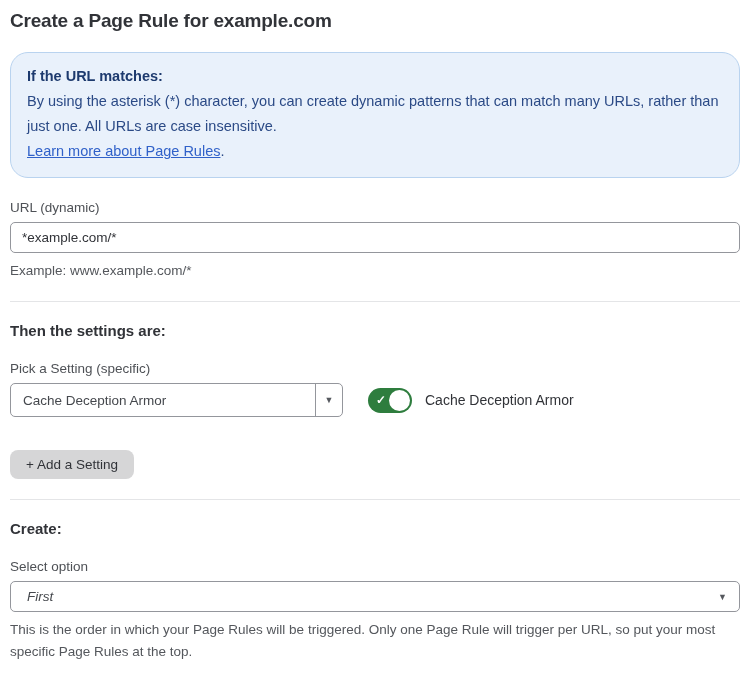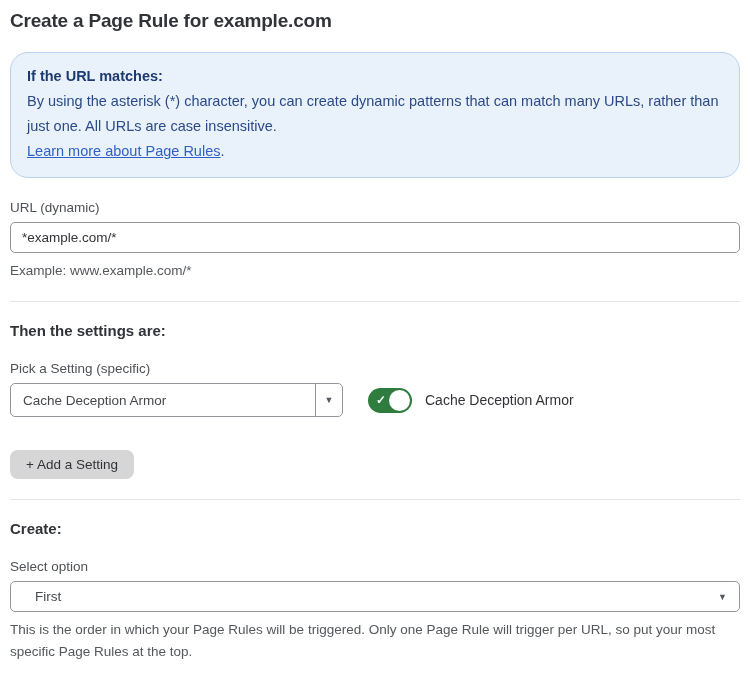--- a/index.html
+++ b/index.html
@@ -168,25 +168,26 @@
   .add-setting-wrap{margin-bottom:10px;}
 
   .order-select{
     position:relative;
     width:100%;
     height:31px;
     border:1px solid var(--input-border);
     border-radius:5px;
     display:flex;
     align-items:center;
-    padding:0 24px;
+    padding:0 16px;
     font-size:13.5px;
     color:#45484d;
     background:#fff;
     cursor:pointer;
+    font-style:italic;
   }
   .order-select .caret-plain{
     position:absolute;
     right:12px;
     top:50%;
     transform:translateY(-50%);
     font-size:9px;
     color:#55585e;
   }
   .order-helper{

